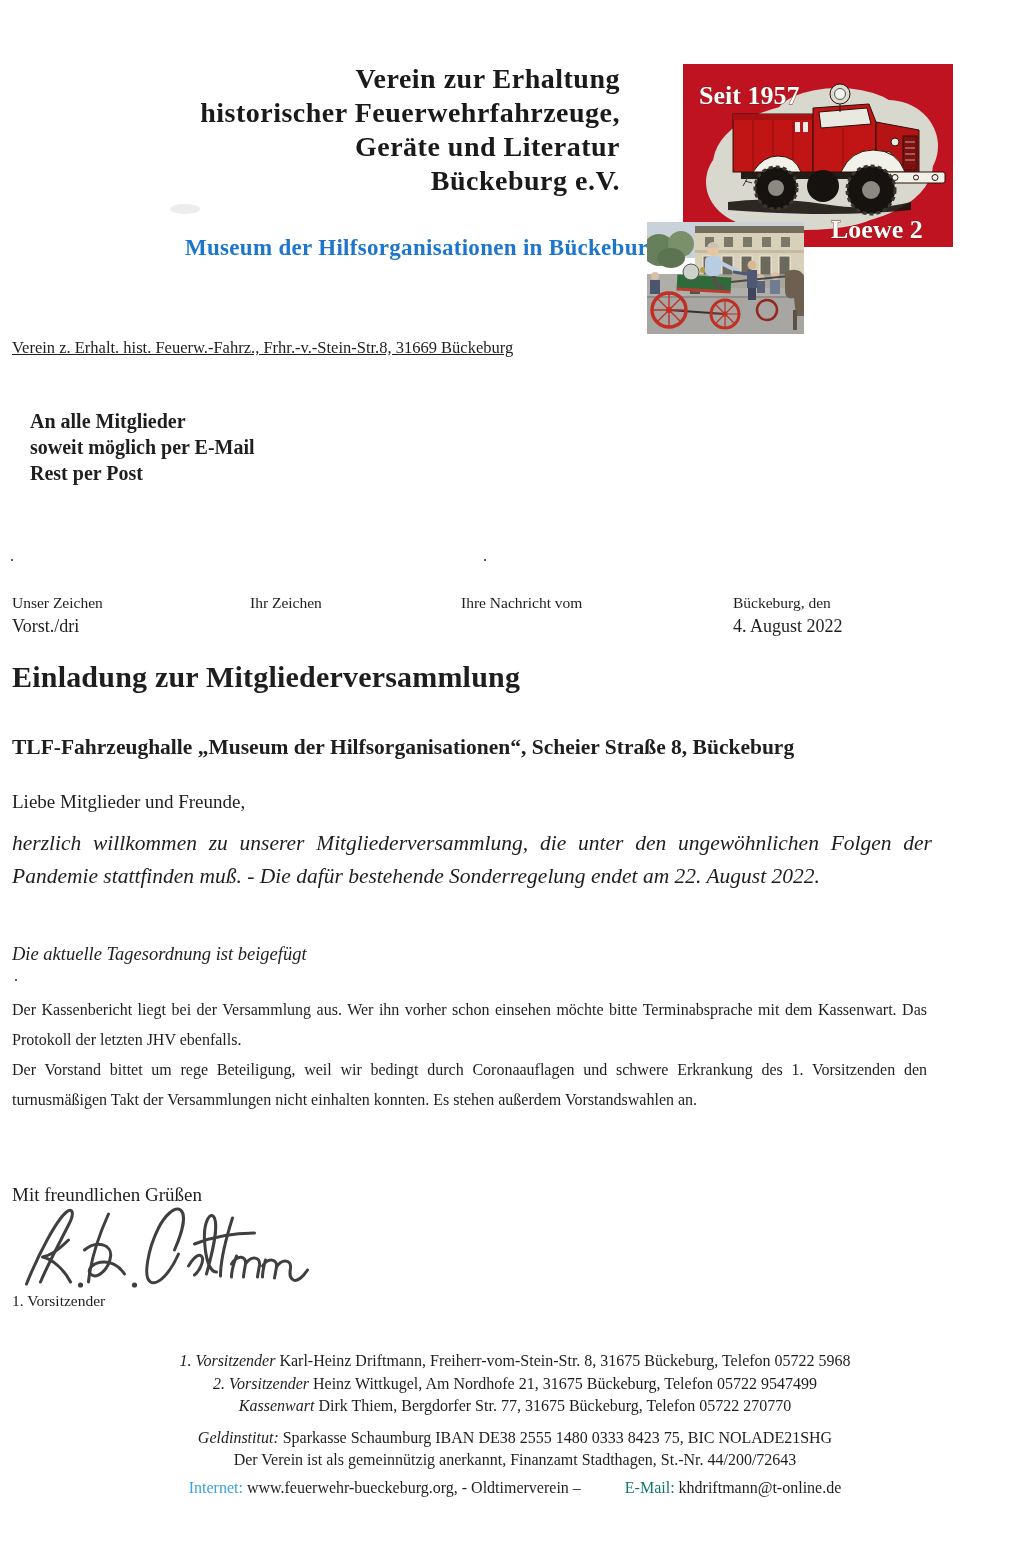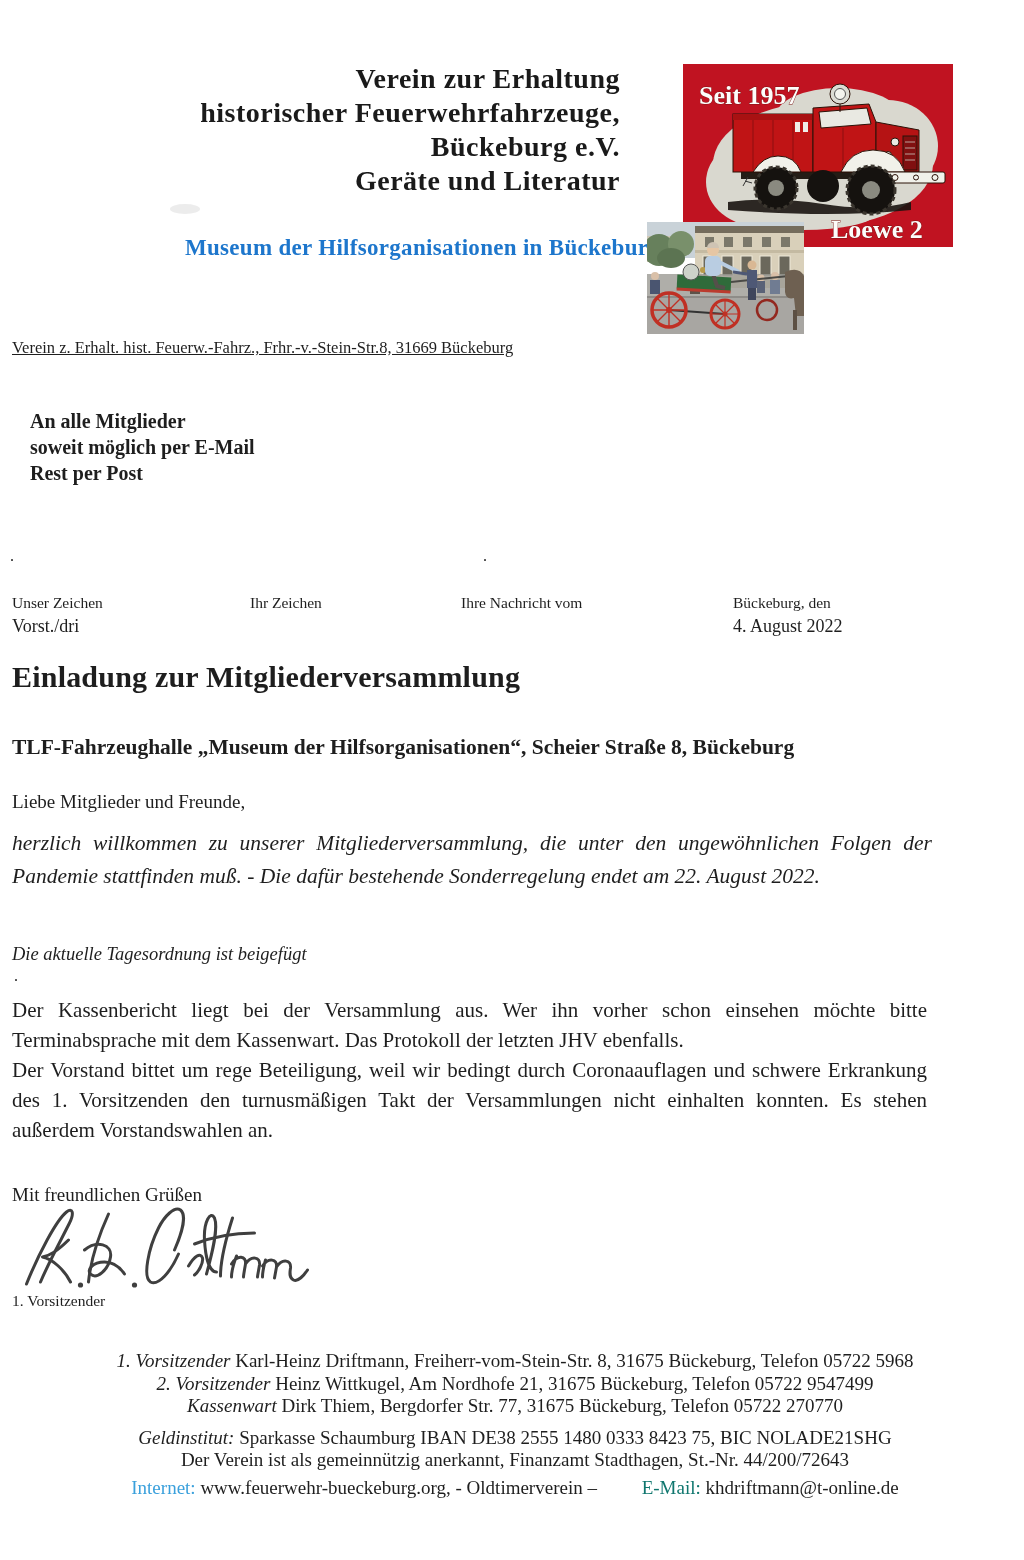--- a/index.html
+++ b/index.html
@@ -29,45 +29,45 @@
   .col1{left:12px;} .col2{left:250px;} .col3{left:461px;} .col4{left:733px;}
 
   
   .title{left:12px;top:660px;font-size:30px;font-weight:bold;letter-spacing:.2px;}
   .when{left:12px;top:704px;font-size:21.5px;font-weight:bold;}
   .where{left:12px;top:735px;font-size:21.5px;font-weight:bold;}
   .salutation{left:12px;top:791px;font-size:19px;}
   .welcome{left:12px;top:827px;width:920px;font-size:21.5px;font-style:italic;
            line-height:33px;text-align:justify;}
   .agenda{left:12px;top:944px;font-size:18.5px;font-style:italic;}
-  .para{left:12px;width:915px;font-size:21px;line-height:30px;text-align:justify;}
+  .para{left:12px;width:915px;font-size:16px;line-height:30px;text-align:justify;}
   .para1{top:995px;} .para2{top:1055px;}
 
   
   .greeting{left:12px;top:1184px;font-size:19px;}
   .signature-svg{left:8px;top:1200px;width:345px;height:100px;}
   .role{left:12px;top:1292px;font-size:15.5px;}
 
   
-  .footer{left:6px;top:1350px;width:1018px;text-align:center;font-size:19px;line-height:22.5px;}
+  .footer{left:6px;top:1350px;width:1018px;text-align:center;font-size:16px;line-height:22.5px;}
   .footer p{margin:0;}
   .footer .gap1{margin-top:9px;}
   .footer .gap2{margin-top:5px;}
   .it{font-style:italic;}
 </style>
 </head>
 <body>
 
 <div class="page">
 
   <div class="abs org-block">
     <div>Verein zur Erhaltung</div>
     <div>historischer Feuerwehrfahrzeuge,</div>
+    <div>Geräte und Literatur</div>
     <div>Bückeburg e.V.</div>
-    <div>Geräte und Literatur</div>
   </div>
 
   <div class="abs smudge"></div>
 
   <div class="abs museum-line" style="color: rgb(29, 118, 204);">Museum der Hilfsorganisationen in Bückeburg</div>
 
   <svg class="abs painting-svg" viewBox="0 0 270 183">
     <rect x="0" y="0" width="270" height="183" fill="#c01321"></rect>
     <g>
       <ellipse cx="140" cy="100" rx="110" ry="62" fill="#d9d8cf"></ellipse>

